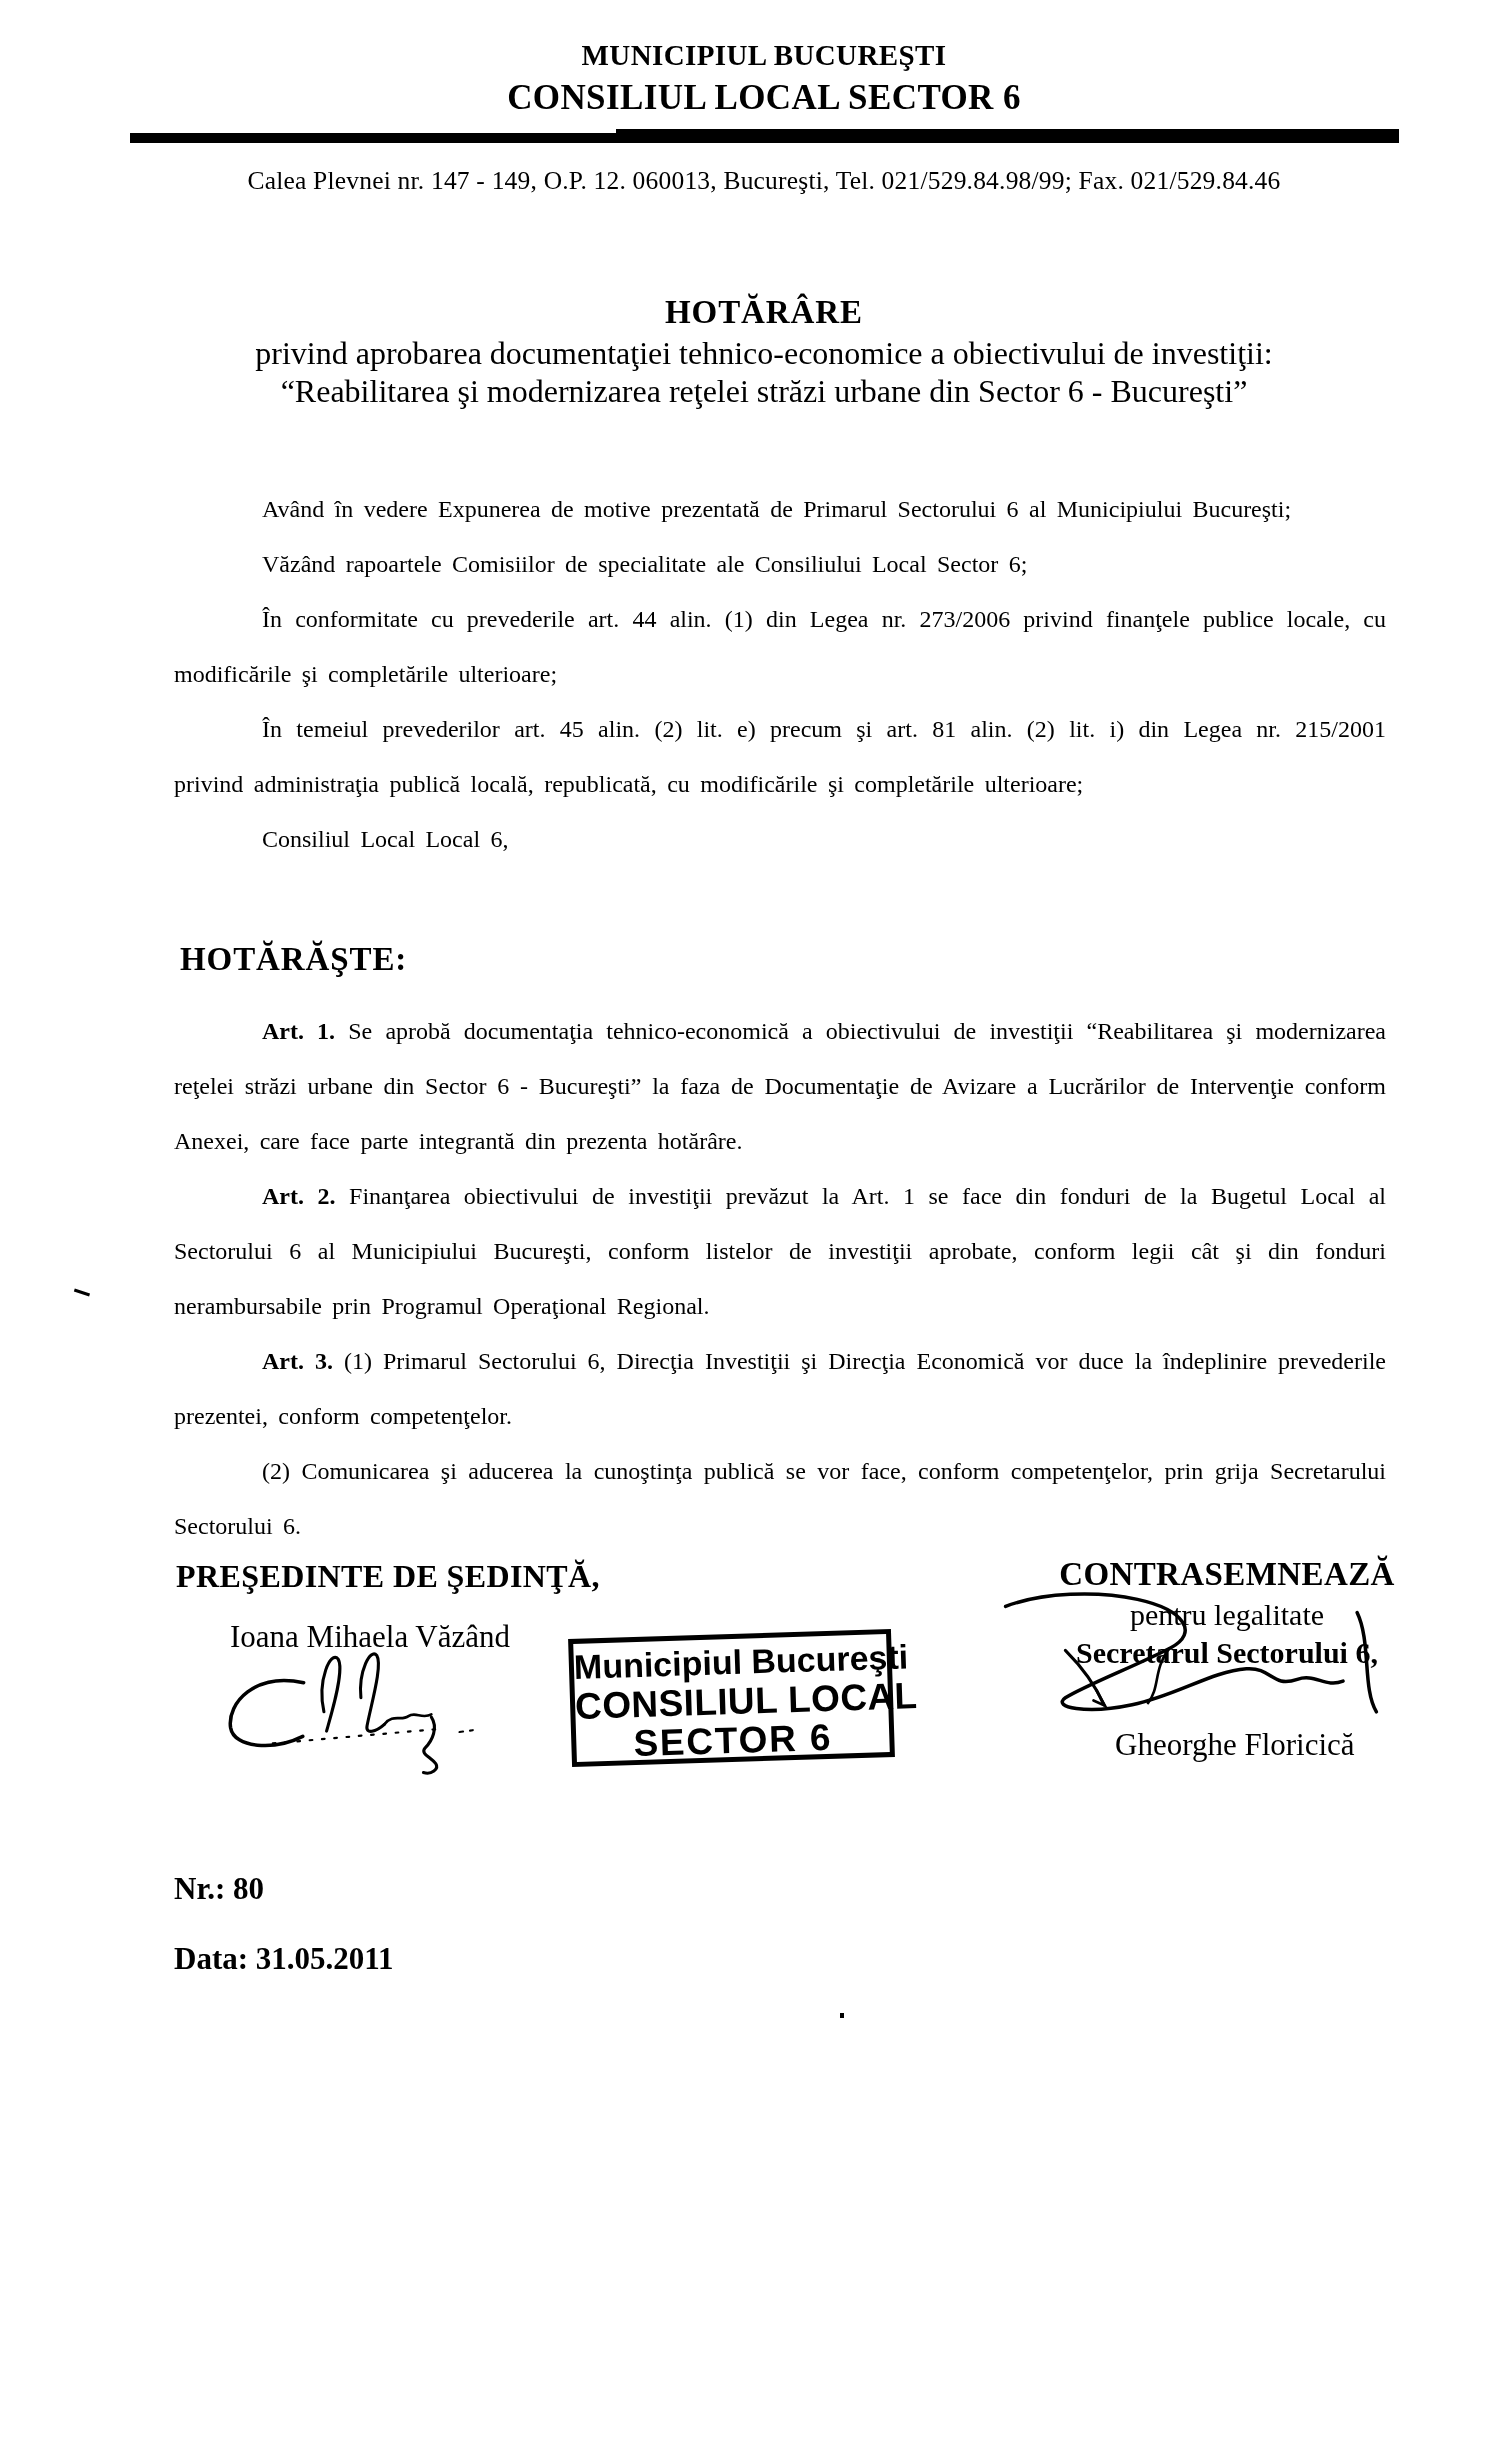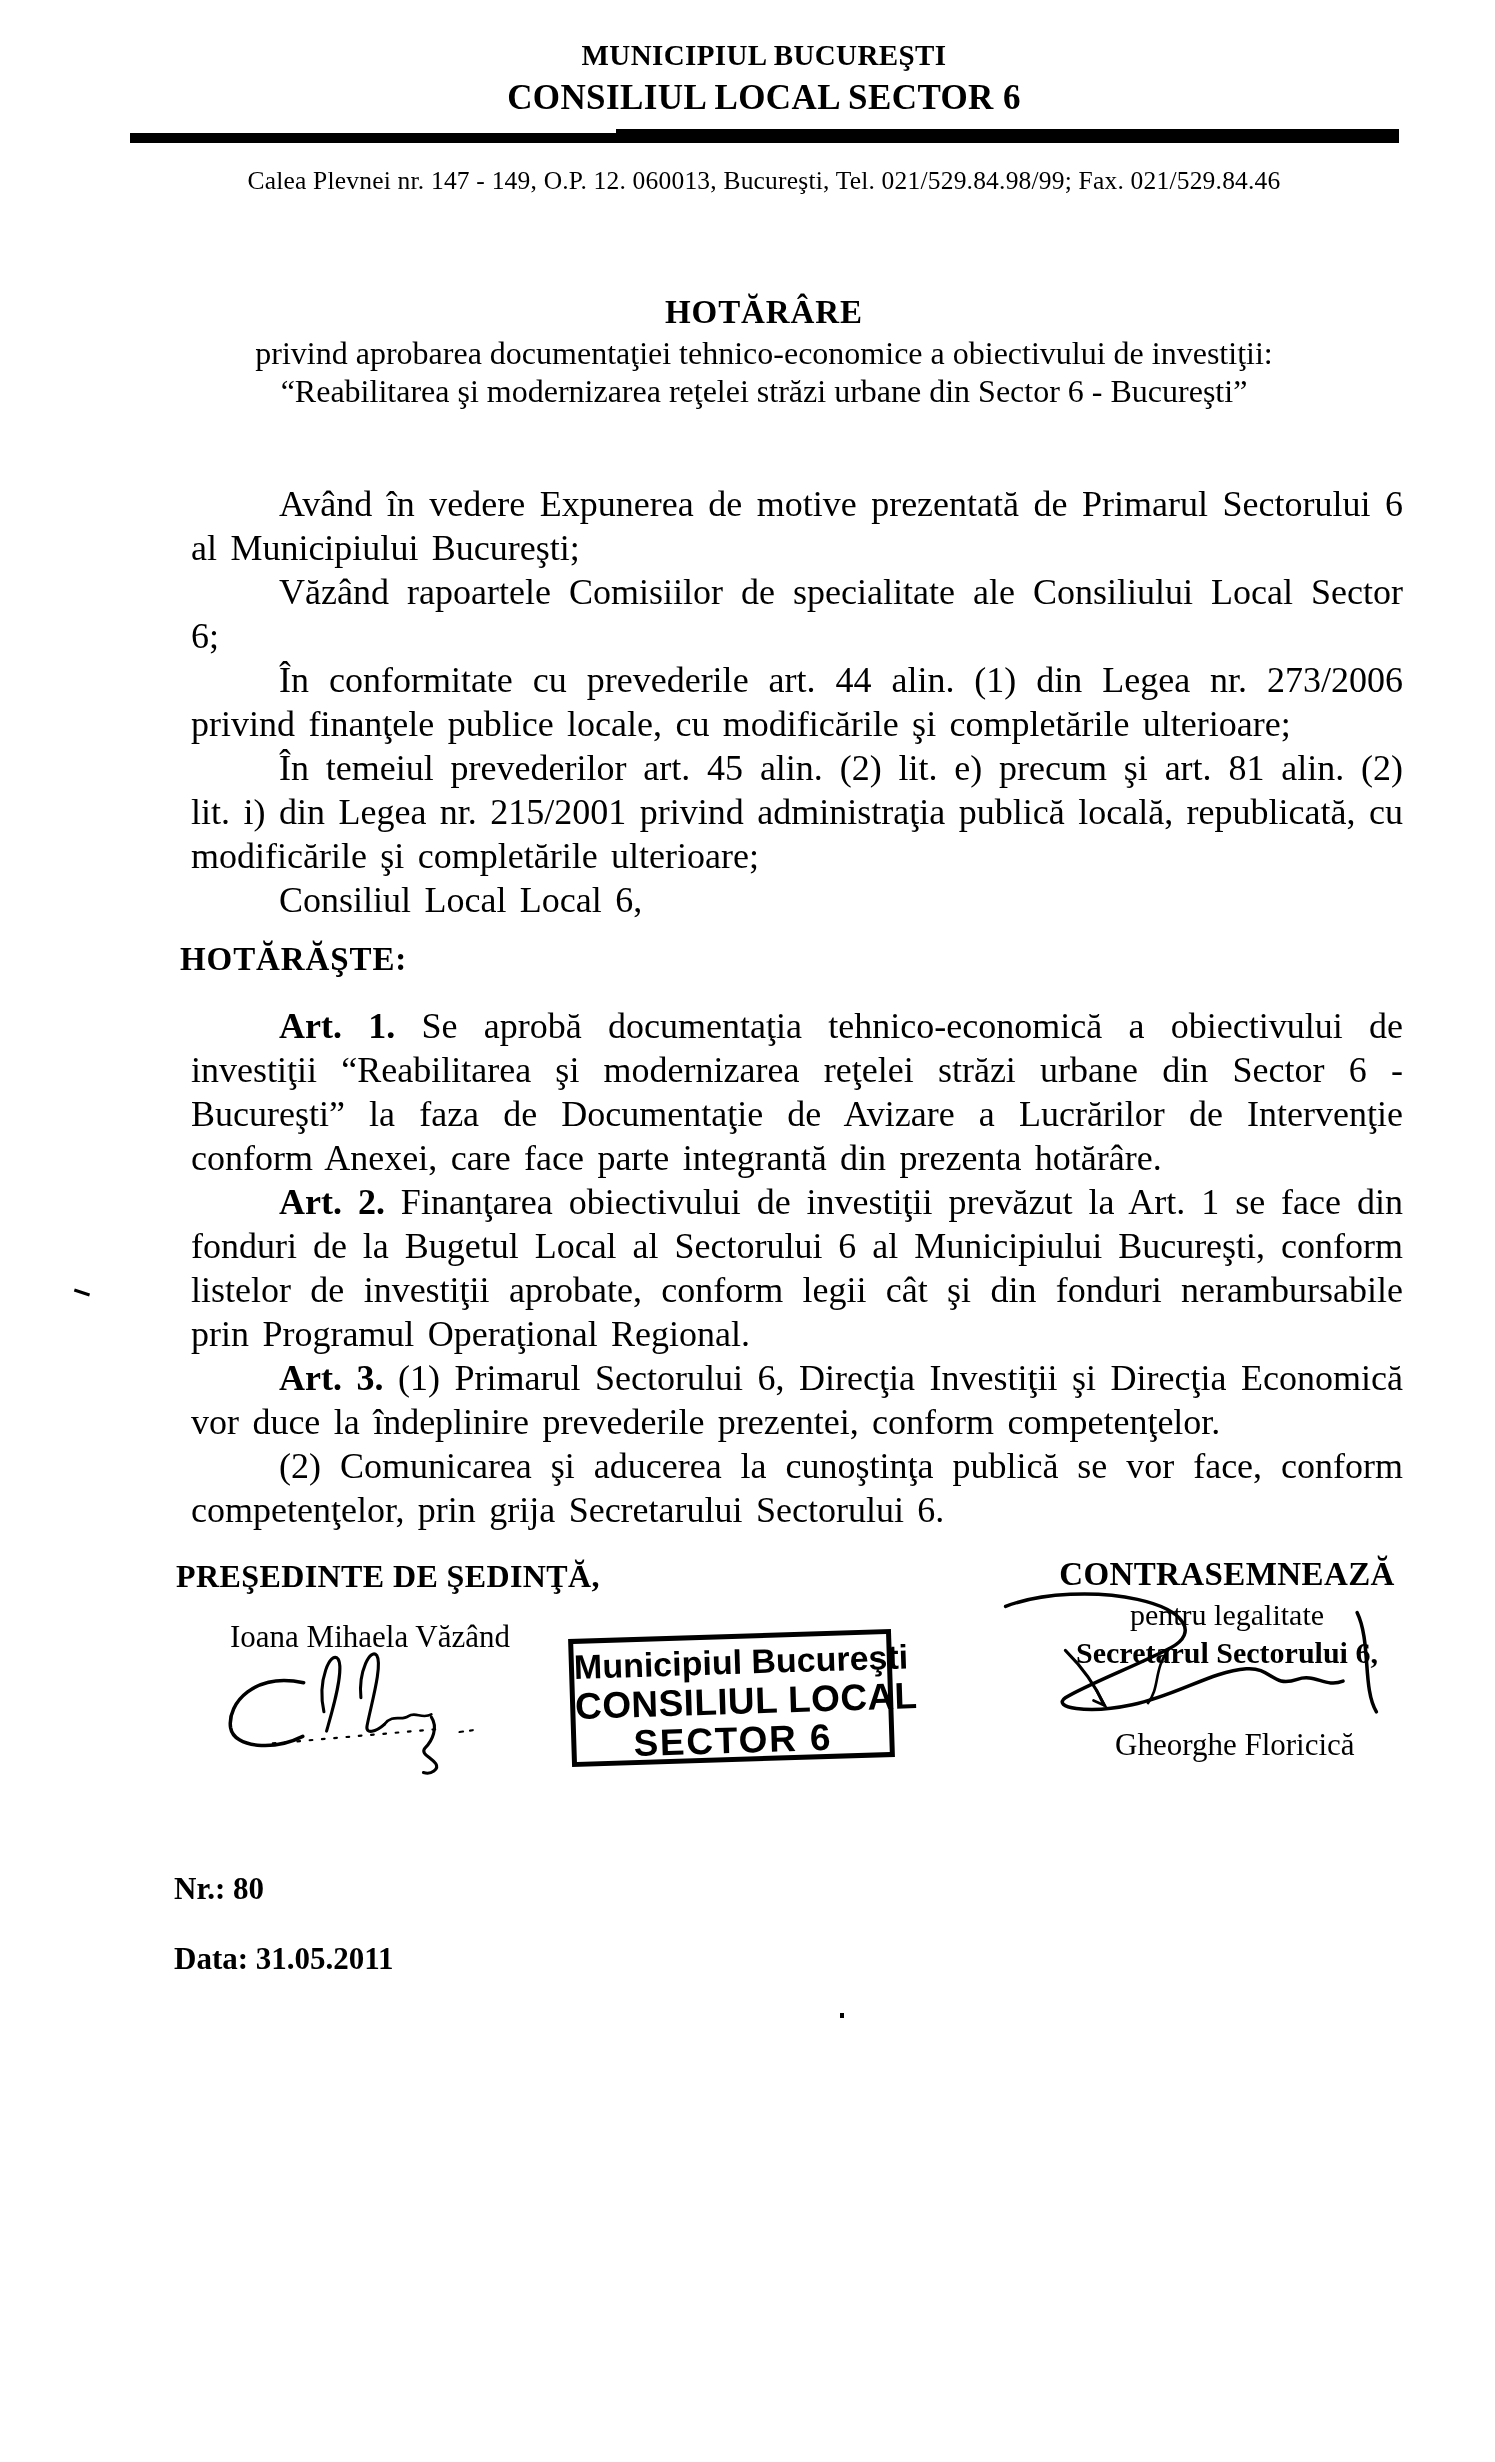--- a/index.html
+++ b/index.html
@@ -16,22 +16,22 @@
   .org2{top:78px;font-size:35px;font-weight:bold;letter-spacing:0.4px;}
   .rule-a{position:absolute;left:130px;top:133px;width:1156px;height:9.7px;background:#000;}
   .rule-b{position:absolute;left:616px;top:129px;width:783px;height:14px;background:#000;}
   .address{top:166px;font-size:25.5px;letter-spacing:0.2px;}
   
   .ttl{top:294px;font-size:33px;font-weight:bold;letter-spacing:0.9px;}
   .sub1{top:335px;font-size:32px;}
   .sub2{top:373px;font-size:32px;}
   
   .body-block{
-    position:absolute;left:191px;width:1212px;
-    font-size:36px;line-height:44px;
+    position:absolute;left:174px;width:1212px;
+    font-size:24px;line-height:55px;
     text-align:justify;word-spacing:4.4px;
   }
   .body-block p{margin:0;text-indent:88px;}
   .preamble{top:482px;}
   .decree{position:absolute;left:180px;width:1212px;top:904px;
     text-align:left;font-size:33px;font-weight:bold;letter-spacing:0.9px;margin-top:37px;}
   .articles{top:1004px;}
   .art-label{font-weight:bold;}
   
   .abs{position:absolute;}

